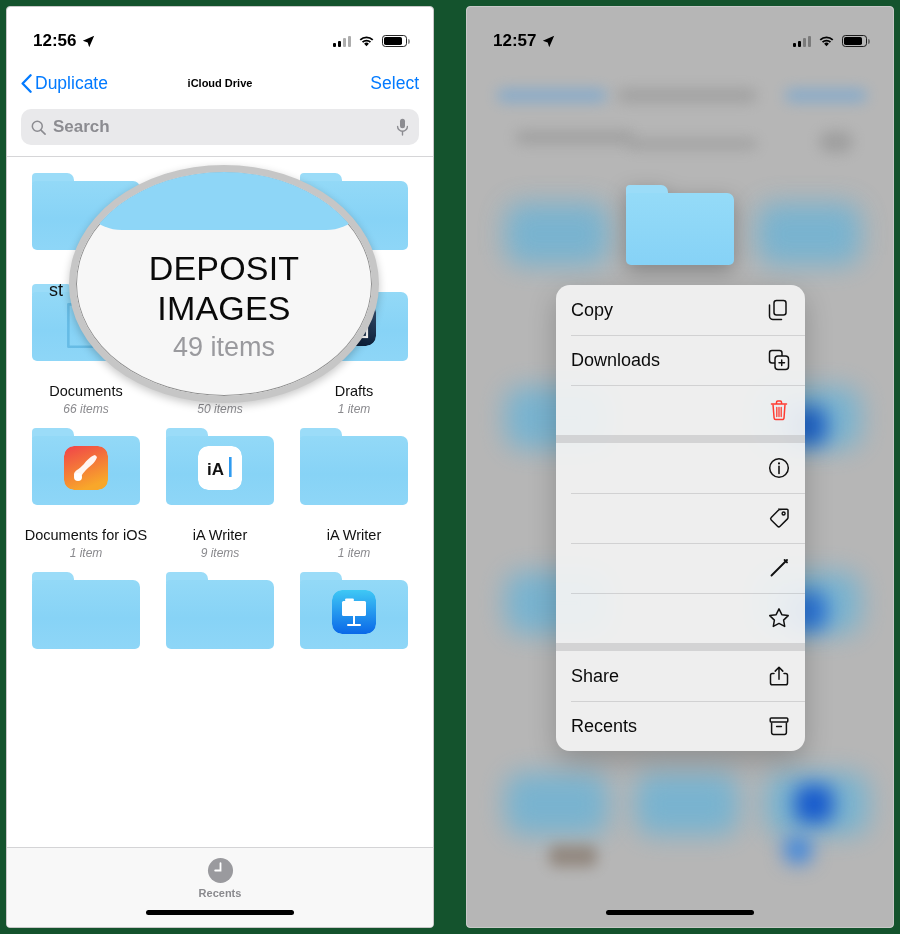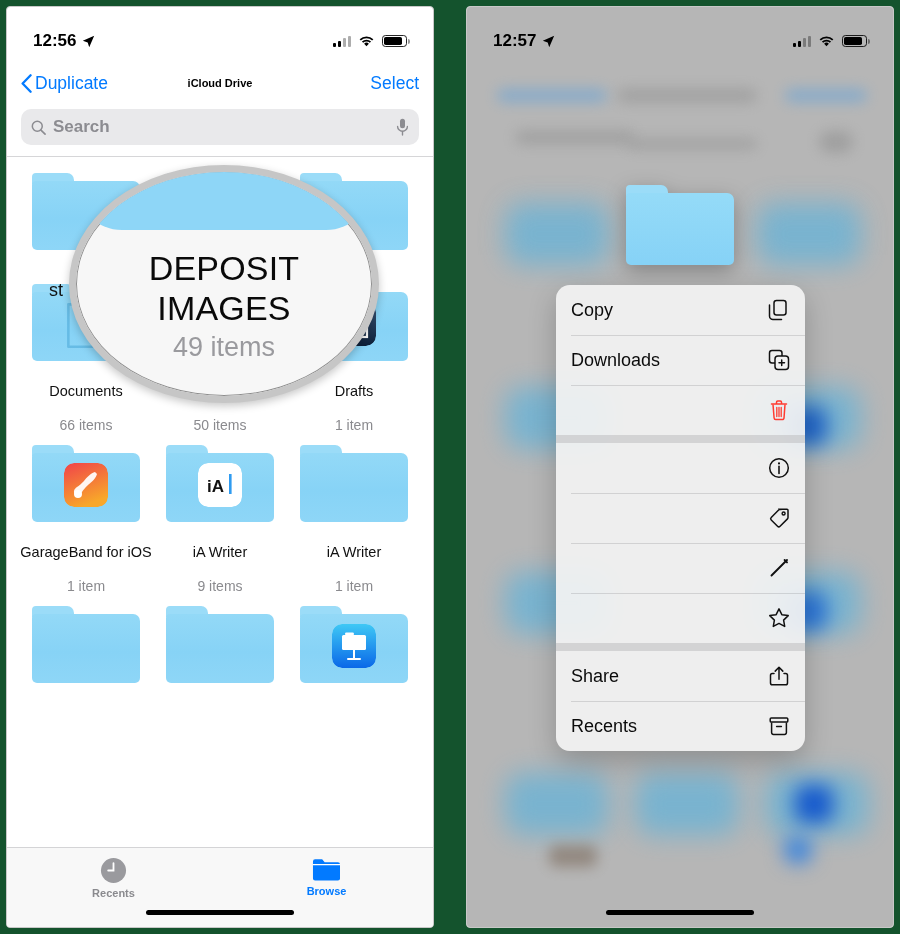--- a/index.html
+++ b/index.html
@@ -93,21 +93,21 @@
   }
   .folder .glyph {
     position:absolute; left:50%; top:52%; transform: translate(-50%,-50%);
     width:40px; height:44px; opacity:.55;
   }
   .appicon {
     position:absolute; left:50%; top:52%; transform:translate(-50%,-50%);
     width:44px; height:44px; border-radius:10px; overflow:hidden;
   }
   .cell .name { font-size:14.5px; color:#111; line-height:17px; }
-  .cell .count { font-size:14px; color:#8a8a8e; margin-top:17px; }
+  .cell .count { font-size:12px; color:#8a8a8e; margin-top:2px;font-style:italic; }
 
   
   .tabbar {
     position:absolute; left:0; right:0; bottom:0; height:80px;
     background: rgba(248,248,248,.96);
     border-top:1px solid #d4d4d6;
     display:flex;
   }
   .tabitem { flex:1; display:flex; flex-direction:column; align-items:center;
              justify-content:flex-start; padding-top:9px; gap:3px; }
@@ -333,21 +333,21 @@
                       <stop offset="0" stop-color="#f0424a"></stop>
                       <stop offset="1" stop-color="#f8a72a"></stop>
                     </linearGradient>
                   </defs>
                   <rect width="44" height="44" rx="10" fill="url(#gb)"></rect>
                   <path d="M31 9c-4 1-8 5-11 9-3 3-5 5-7 6-3 2-4 5-2 7s5 1 7-2c1-2 3-4 6-7 4-3 8-7 9-11z" fill="#fff" opacity=".93"></path>
                   <circle cx="14" cy="31" r="4" fill="#fff"></circle>
                 </svg>
           </span>
         </div>
-        <div class="name">GarageBand for iOS</div>
+        <div class="name">Documents for iOS</div>
         <div class="count">1 item</div>
       </div>
       <div class="cell">
         <div class="folder">
           <div class="tab"></div>
               <div class="body"></div>
           <span class="appicon">
             <svg viewBox="0 0 44 44">
                   <rect width="44" height="44" rx="10" fill="#fff"></rect>
                   <text x="9" y="29" font-family="Liberation Sans, sans-serif" font-size="17" font-weight="bold" fill="#111">iA</text>
@@ -419,29 +419,20 @@
     <div class="tabbar">
       <div class="tabitem inactive">
         <span>
           <svg width="27" height="27" viewBox="0 0 28 28">
                 <circle cx="14" cy="14" r="13" fill="#9a9a9e"></circle>
                 <path d="M14 6.5V14h-5.5" stroke="#fff" stroke-width="1.9" fill="none" stroke-linecap="round"></path>
               </svg>
         </span>
         <span class="lbl">Recents</span>
       </div>
-      <div class="tabitem active">
-        <span>
-          <svg width="29" height="25" viewBox="0 0 30 25">
-                <path d="M1 4.2A2.2 2.2 0 0 1 3.2 2h7.3l2.6 3h13.7A2.2 2.2 0 0 1 29 7.2v14.6a2.2 2.2 0 0 1-2.2 2.2H3.2A2.2 2.2 0 0 1 1 21.8z" fill="#027aff"></path>
-                <path d="M1 7.4h28" stroke="#fff" stroke-width="1.3"></path>
-              </svg>
-        </span>
-        <span class="lbl">Browse</span>
-      </div>
     </div>
     <div class="homebar"></div>
 
    </div>
   </div>
 
   <div class="phone right">
    <div class="screen">
 
     <div class="blurbg">

